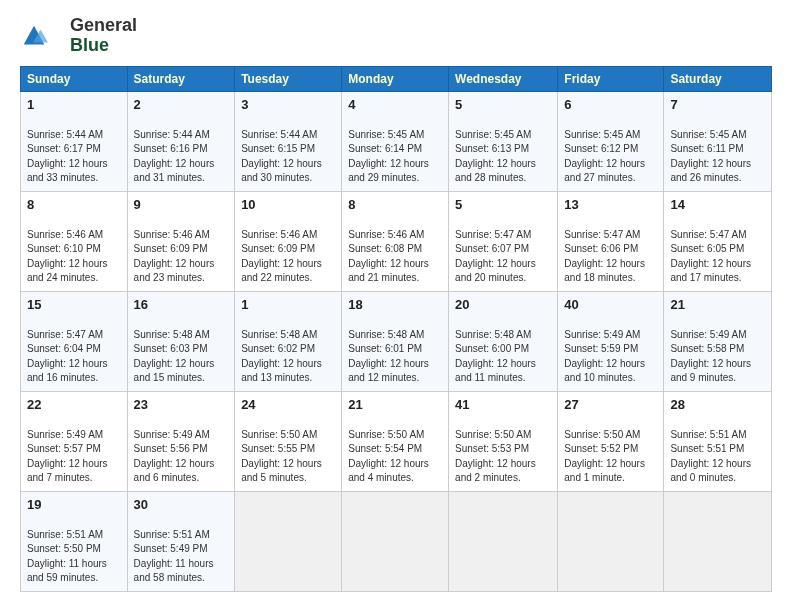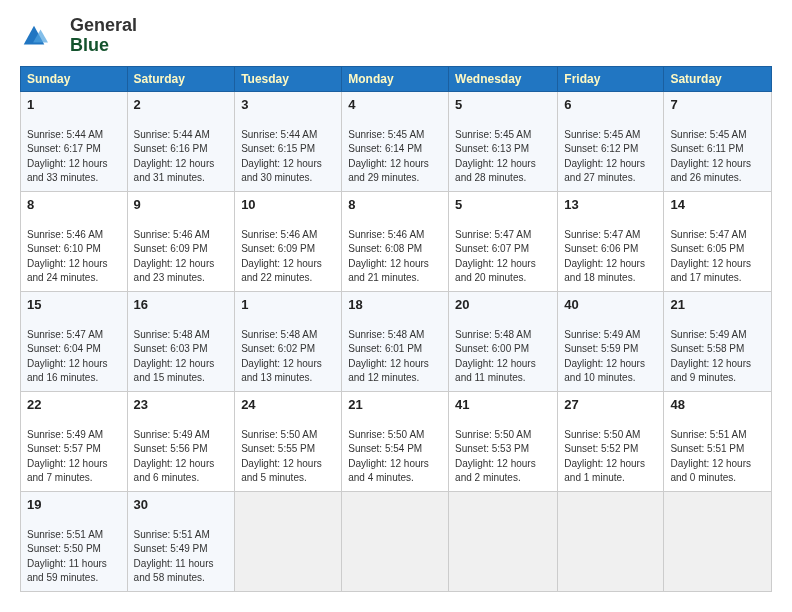--- a/index.html
+++ b/index.html
@@ -239,21 +239,21 @@
           </td>
           <td>
             <span class="day-num">41</span>
             <div class="day-info">Sunrise: 5:50 AM<br>Sunset: 5:53 PM<br>Daylight: 12 hours<br>and 2 minutes.</div>
           </td>
           <td>
             <span class="day-num">27</span>
             <div class="day-info">Sunrise: 5:50 AM<br>Sunset: 5:52 PM<br>Daylight: 12 hours<br>and 1 minute.</div>
           </td>
           <td>
-            <span class="day-num">48</span>
+            <span class="day-num">28</span>
             <div class="day-info">Sunrise: 5:51 AM<br>Sunset: 5:51 PM<br>Daylight: 12 hours<br>and 0 minutes.</div>
           </td>
         </tr>
         <tr>
           <td>
             <span class="day-num">19</span>
             <div class="day-info">Sunrise: 5:51 AM<br>Sunset: 5:50 PM<br>Daylight: 11 hours<br>and 59 minutes.</div>
           </td>
           <td>
             <span class="day-num">30</span>

